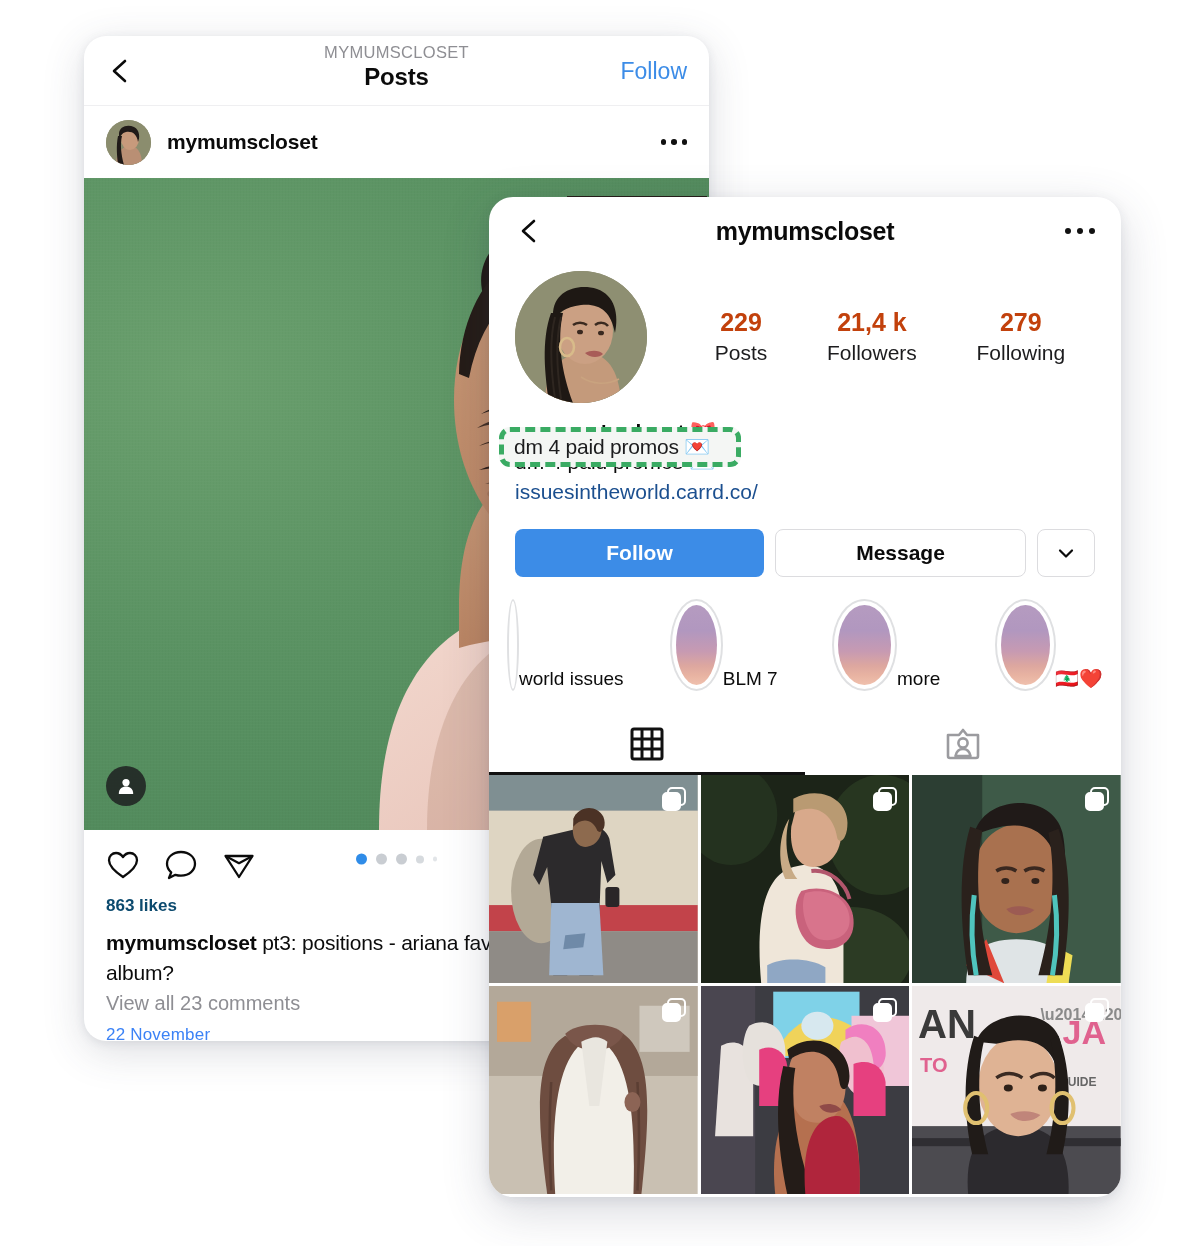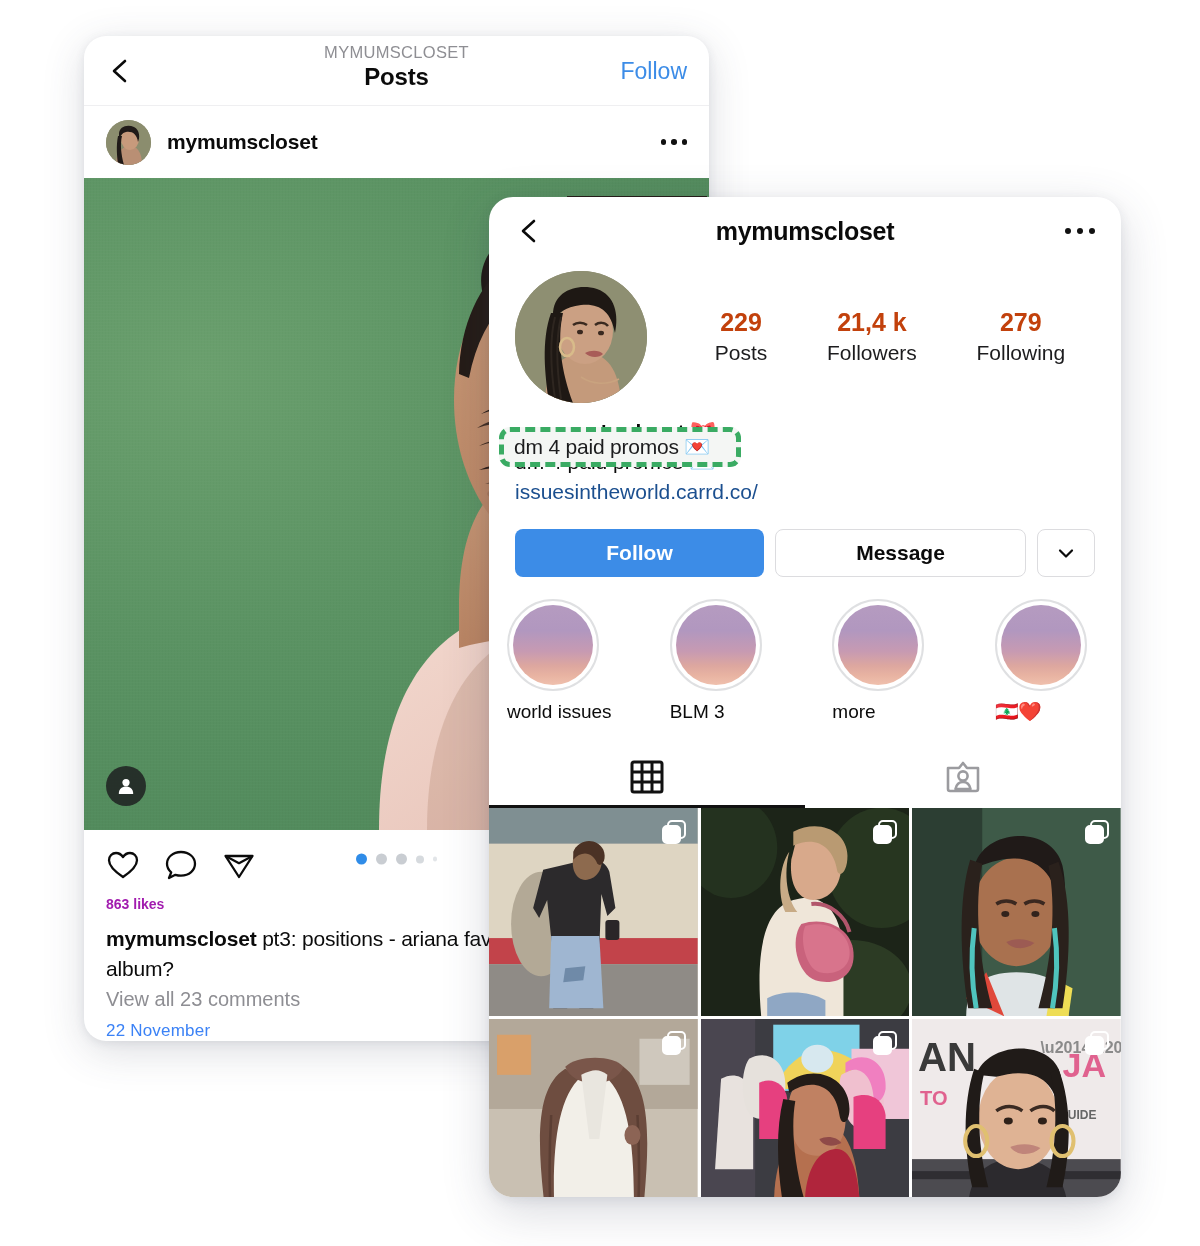--- a/index.html
+++ b/index.html
@@ -77,21 +77,21 @@
     position: absolute; left: 0; right: 0; top: 50%; transform: translateY(-50%);
     display: flex; align-items: center; justify-content: center; gap: 9px; pointer-events: none;
   }
   .carousel-dots i { border-radius: 50%; display: block; background: #c9cdd2; }
   .carousel-dots i.d1 { width: 11px; height: 11px; background: #2f8ce8; }
   .carousel-dots i.d2 { width: 11px; height: 11px; }
   .carousel-dots i.d3 { width: 11px; height: 11px; }
   .carousel-dots i.d4 { width: 8px; height: 8px; background: #d6dade; }
   .carousel-dots i.d5 { width: 4.5px; height: 4.5px; background: #e2e5e8; }
 
-  .likes { padding: 8px 22px 0 22px; font-size: 14px; font-weight: 700; color: #a21caf; }
+  .likes { padding: 8px 22px 0 22px; font-size: 17px; font-weight: 700; color: #0c4a6e; }
   .caption {
     padding: 12px 22px 0 22px; font-size: 21px; line-height: 30px; color: #0b0b0b;
     letter-spacing: -.2px; max-height: 64px; overflow: hidden;
   }
   .caption b { font-weight: 700; }
   .view-comments { padding: 12px 22px 0 22px; font-size: 20px; color: #8e8e93; cursor: pointer; }
   .post-date { padding: 10px 22px 0 22px; font-size: 17px; color: #3b82f6; letter-spacing: .2px; }
 
   
   .profile-card {
@@ -147,21 +147,21 @@
     font-size: 21px; font-weight: 700; border: 1px solid #dcdcdf; cursor: pointer;
     display: flex; align-items: center; justify-content: center;
   }
   .btn-caret {
     width: 58px; height: 48px; border-radius: 8px; background: #fff;
     border: 1px solid #dcdcdf; cursor: pointer;
     display: flex; align-items: center; justify-content: center;
   }
 
   .highlights { display: flex; padding: 22px 18px 0 18px; justify-content: space-between; }
-  .hl { width: 108px; display: flex; flex-direction: column; align-items: flex-start; cursor: pointer; }
+  .hl { width: 108px; display: flex; flex-direction: row; align-items: flex-end; cursor: pointer; }
   .hl-ring {
     width: 92px; height: 92px; border-radius: 50%;
     border: 2px solid #dfe0e2; padding: 4px; background: #fff;
   }
   .hl-thumb {
     width: 100%; height: 100%; border-radius: 50%;
     background: linear-gradient(180deg, #b59bc0 0%, #b197bf 32%, #c79ab2 58%, #dda79f 76%, #e8b3a2 88%, #efc0ad 100%);
   }
   .hl-label {
     margin-top: 9px; font-size: 19px; color: #0b0b0b; text-align: center;
@@ -370,21 +370,21 @@
       <div class="hl">
         <div class="hl-ring">
             <div class="hl-thumb"></div>
           </div>
         <div class="hl-label">world issues</div>
       </div>
       <div class="hl">
         <div class="hl-ring">
             <div class="hl-thumb"></div>
           </div>
-        <div class="hl-label">BLM 3</div>
+        <div class="hl-label">BLM 7</div>
       </div>
       <div class="hl">
         <div class="hl-ring">
             <div class="hl-thumb"></div>
           </div>
         <div class="hl-label">more</div>
       </div>
       <div class="hl">
         <div class="hl-ring">
             <div class="hl-thumb"></div>

